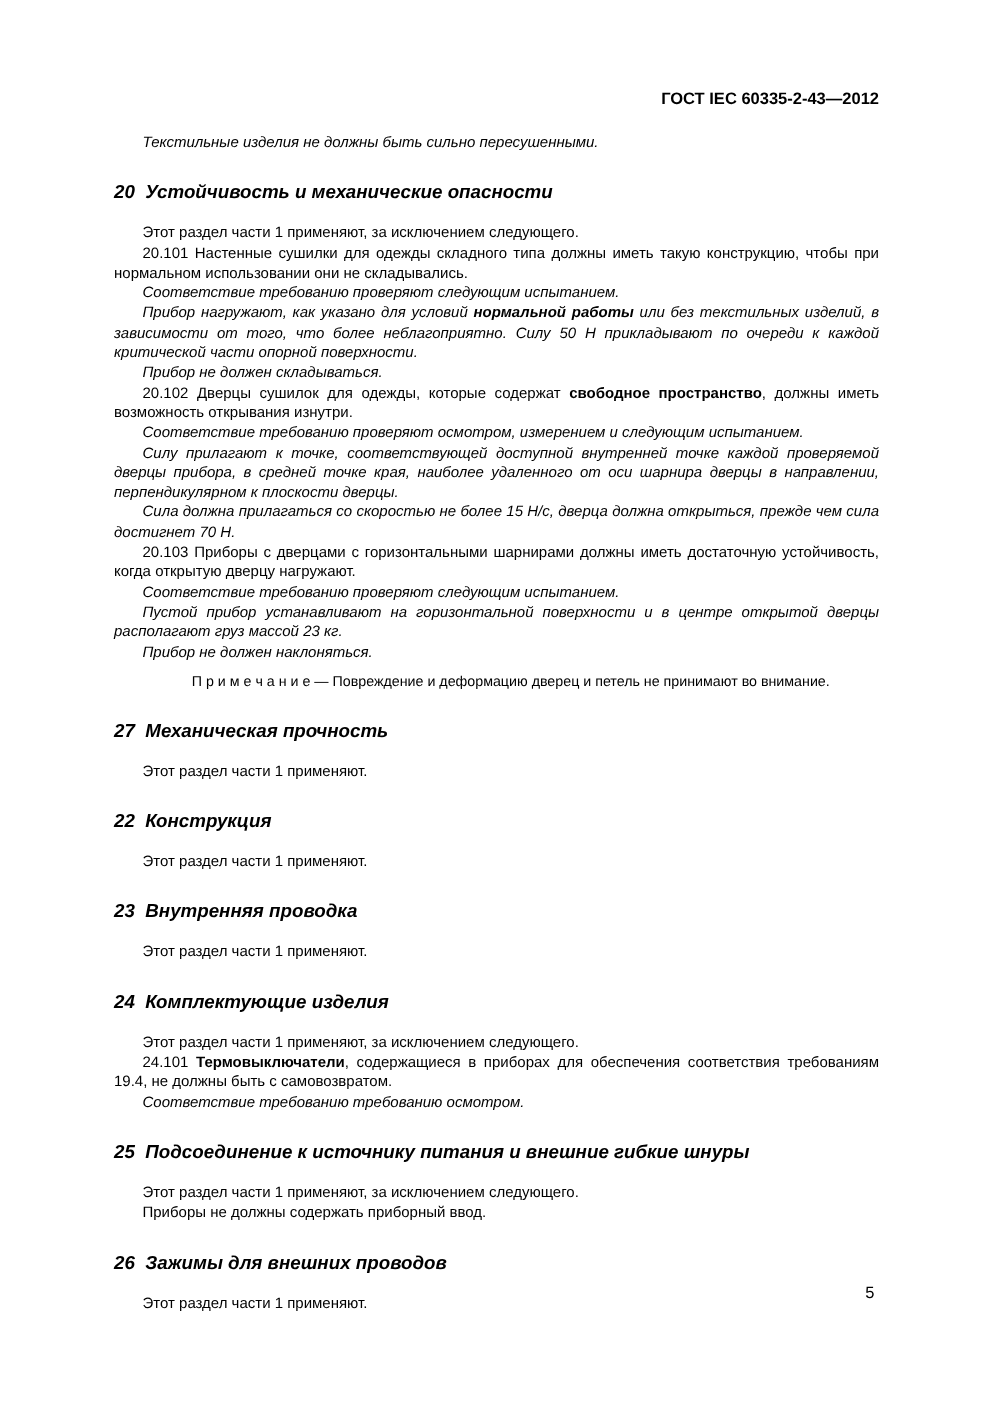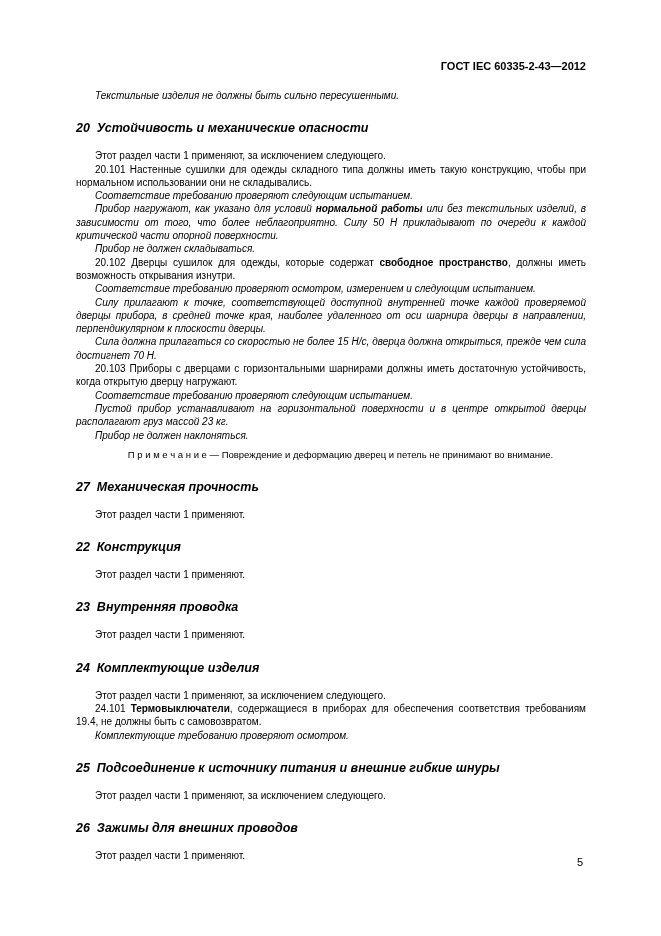--- a/index.html
+++ b/index.html
@@ -76,22 +76,23 @@
       <p class="note"><span>П р и м е ч а н и е — Повреждение и деформацию дверец и петель не принимают во внимание.</span></p>
       <h2 class="heading"><span>27  Механическая прочность</span></h2>
       <p class="normal"><span>Этот раздел части 1 применяют.</span></p>
       <h2 class="heading"><span>22  Конструкция</span></h2>
       <p class="normal"><span>Этот раздел части 1 применяют.</span></p>
       <h2 class="heading"><span>23  Внутренняя проводка</span></h2>
       <p class="normal"><span>Этот раздел части 1 применяют.</span></p>
       <h2 class="heading"><span>24  Комплектующие изделия</span></h2>
       <p class="normal"><span>Этот раздел части 1 применяют, за исключением следующего.</span></p>
       <p class="normal"><span>24.101 </span><span class="b">Термовыключатели</span><span>, содержащиеся в приборах для обеспечения соответствия требованиям 19.4, не должны быть с самовозвратом.</span></p>
-      <p class="italic"><span>Комплектующие требованию проверяют осмотром.</span></p>
+      <p class="italic"><span>Соответствие требованию требованию осмотром.</span></p>
       <h2 class="heading"><span>25  Подсоединение к источнику питания и внешние гибкие шнуры</span></h2>
       <p class="normal"><span>Этот раздел части 1 применяют, за исключением следующего.</span></p>
+      <p class="normal"><span>Приборы не должны содержать приборный ввод.</span></p>
       <h2 class="heading"><span>26  Зажимы для внешних проводов</span></h2>
       <p class="normal"><span>Этот раздел части 1 применяют.</span></p>
     </main>
   <footer>
     <span class="page-number">5</span>
   </footer>
 </div>
 
 </body></html>

